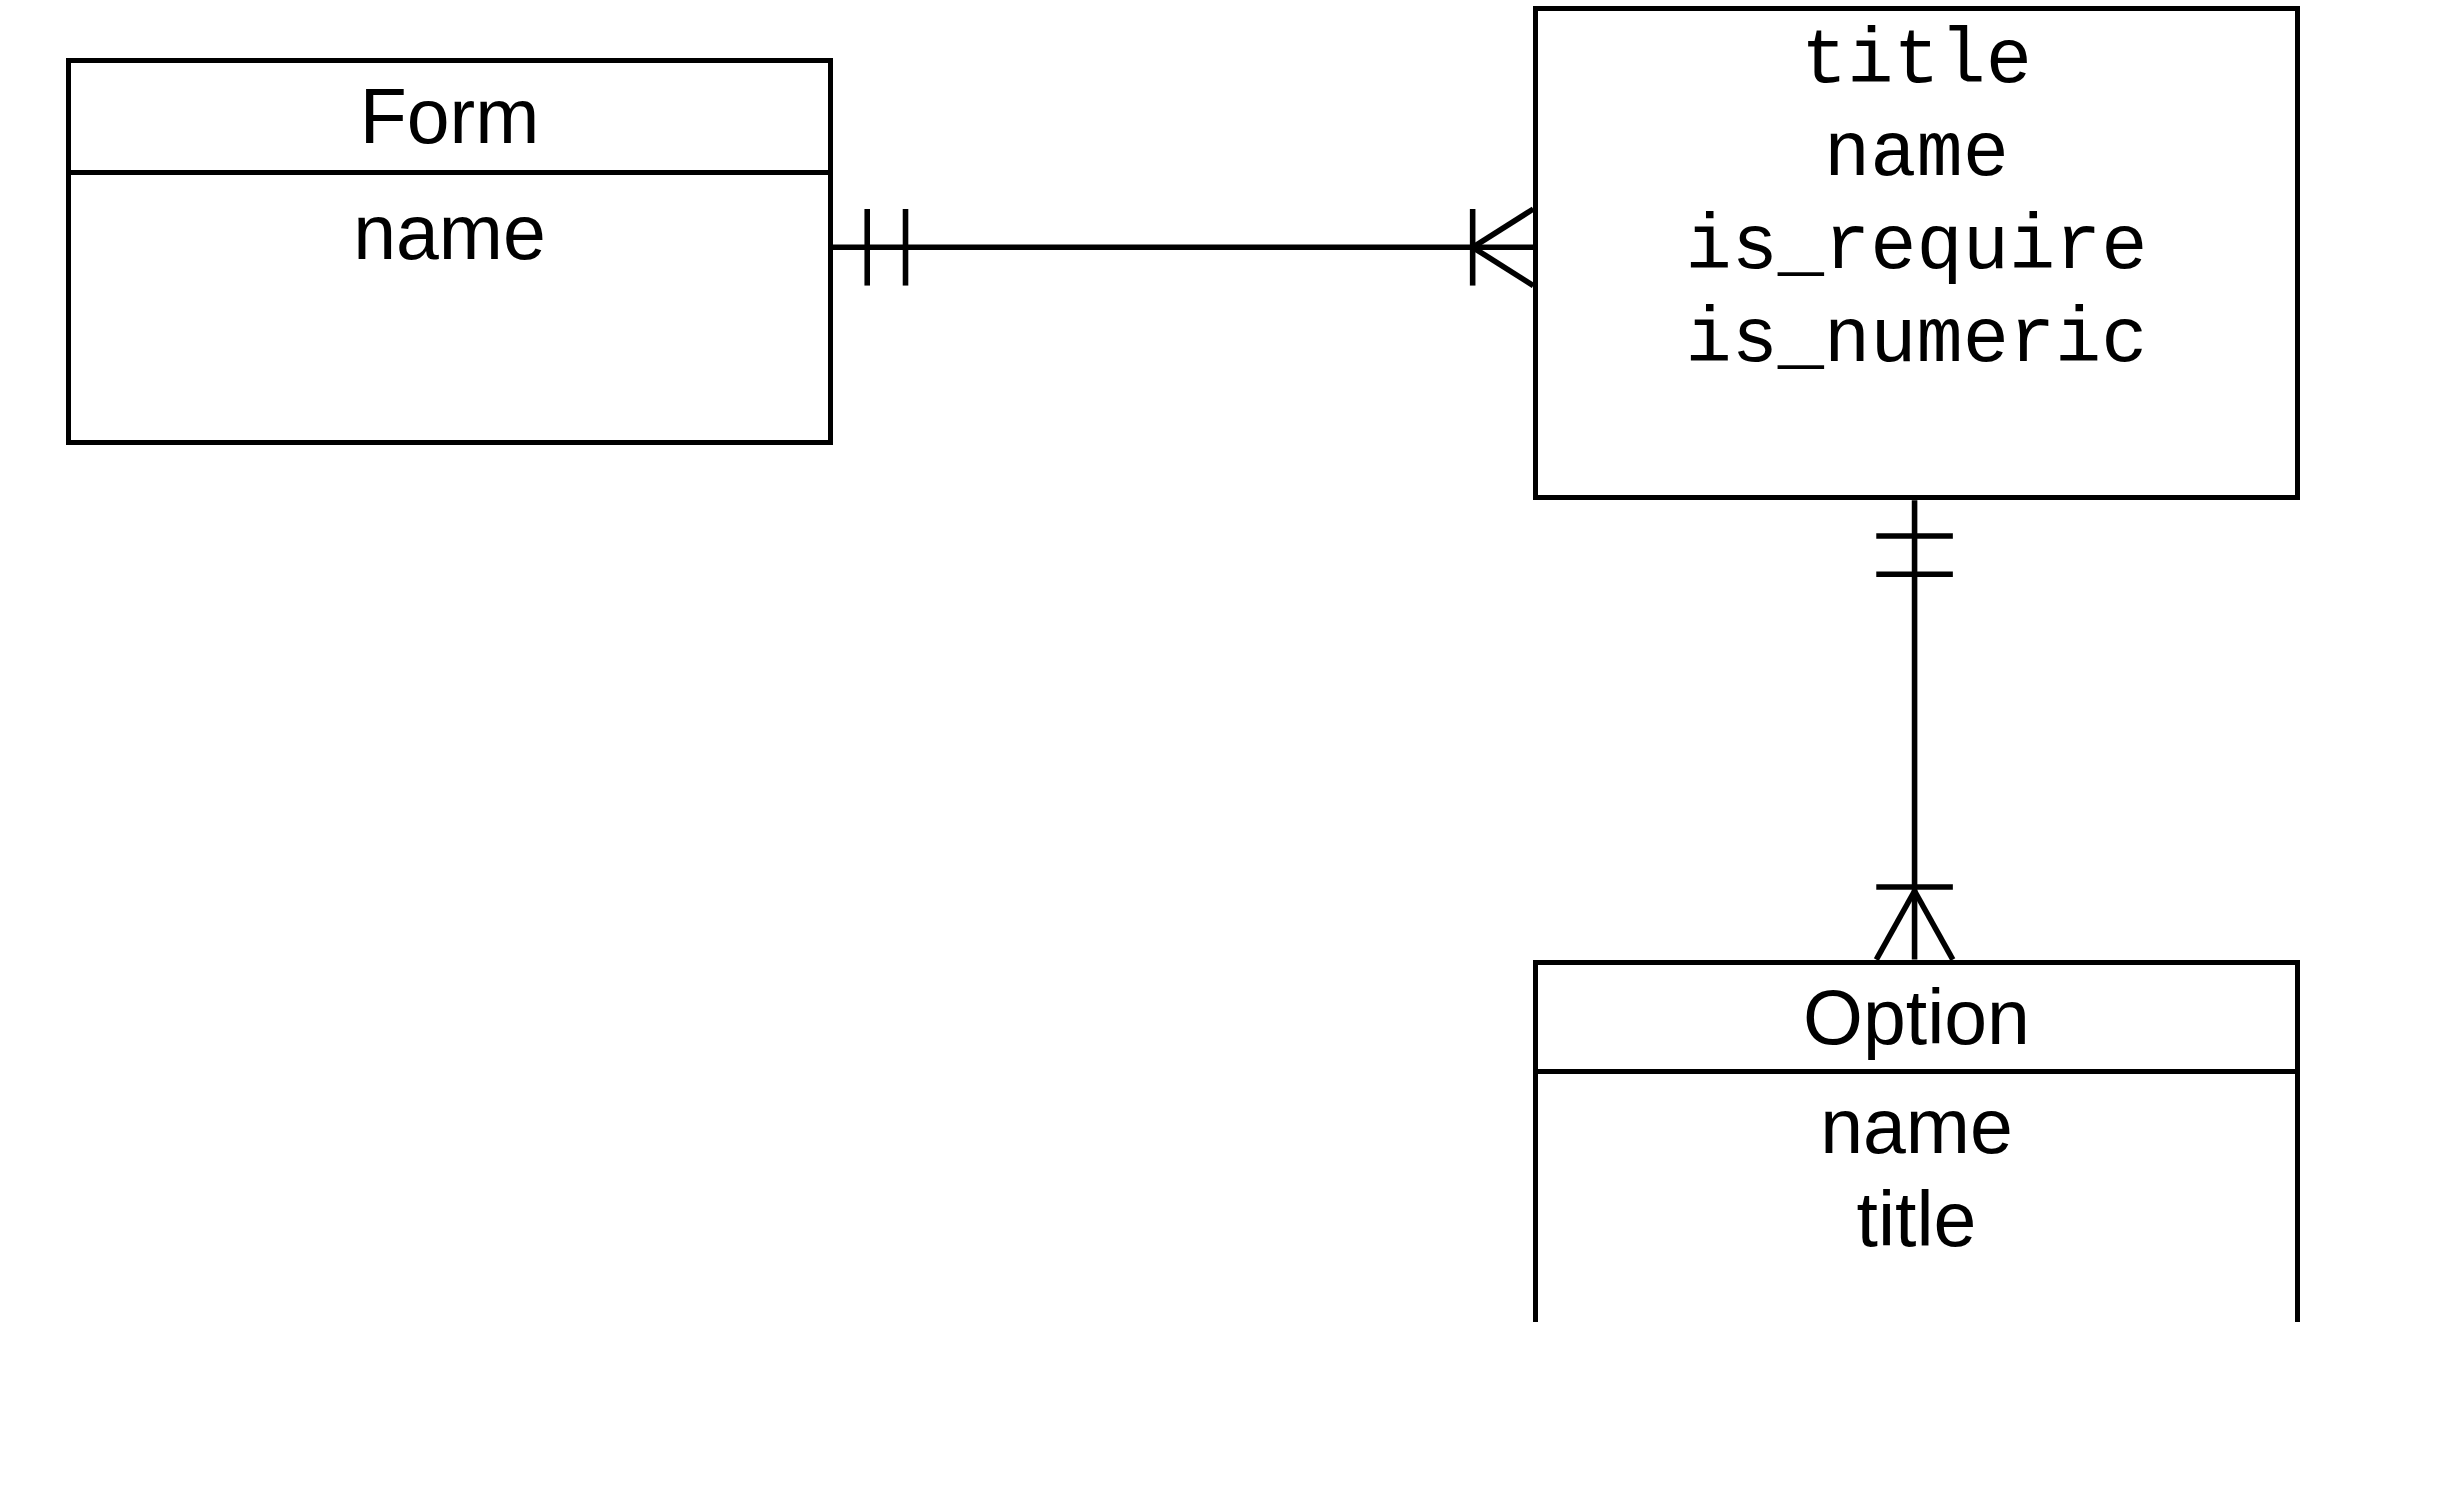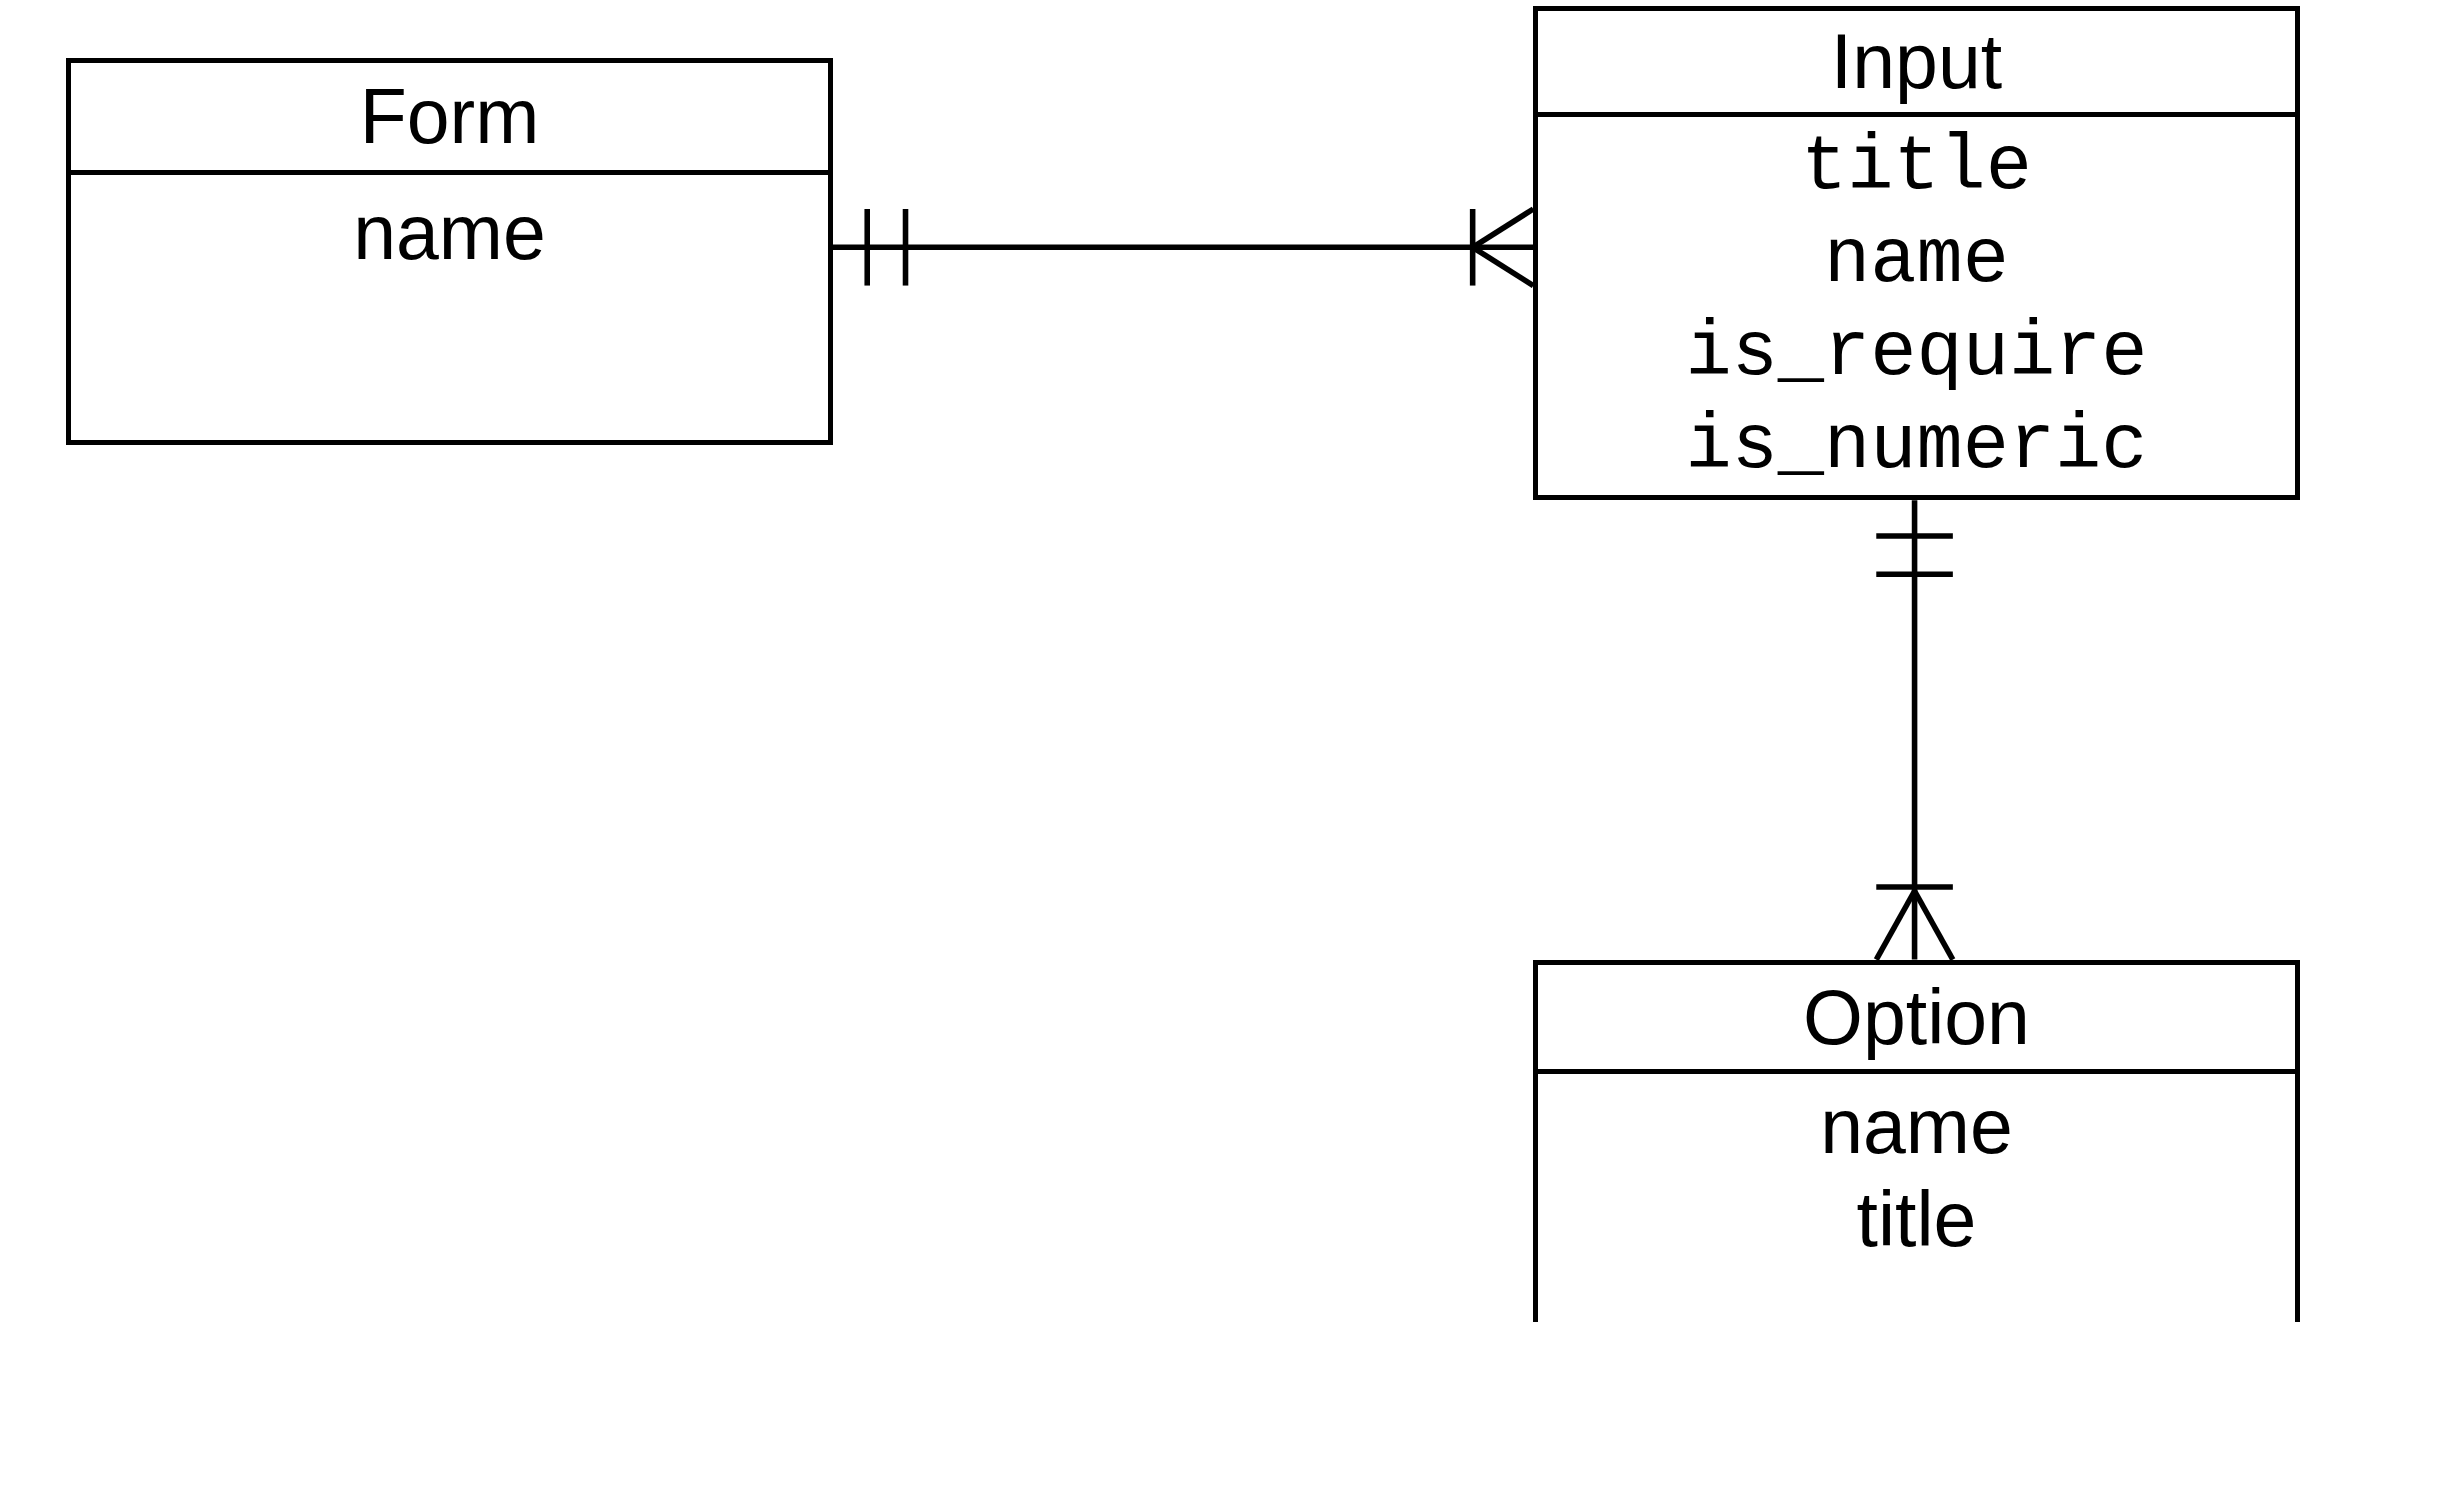--- a/index.html
+++ b/index.html
@@ -87,21 +87,20 @@
   </svg>
 
   <div class="entity entity-form">
     <div class="entity-title">Form</div>
     <div class="entity-body">
       <div class="attr-row">name</div>
     </div>
   </div>
 
   <div class="entity entity-input">
-    <div class="entity-title">Input</div>
     <div class="entity-body">
       <div class="attr-row">title</div>
       <div class="attr-row">name</div>
       <div class="attr-row">is_require</div>
       <div class="attr-row">is_numeric</div>
     </div>
   </div>
 
   <div class="entity entity-option">
     <div class="entity-title">Option</div>

